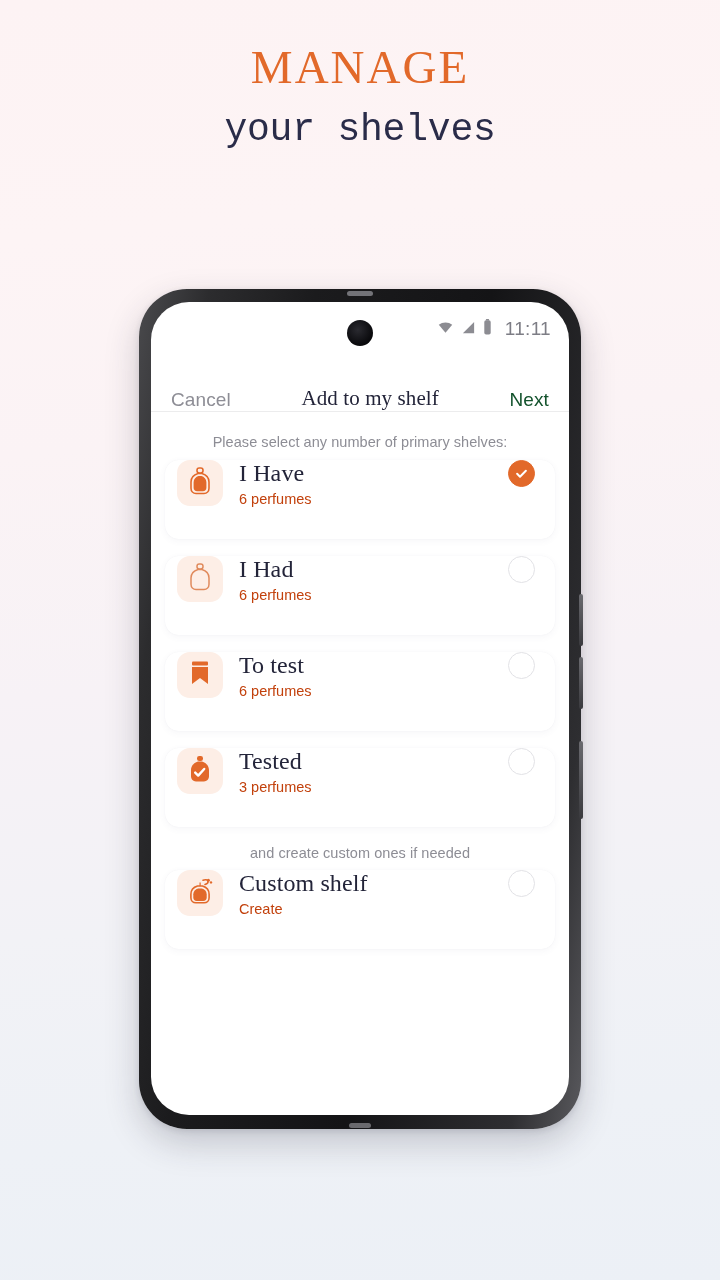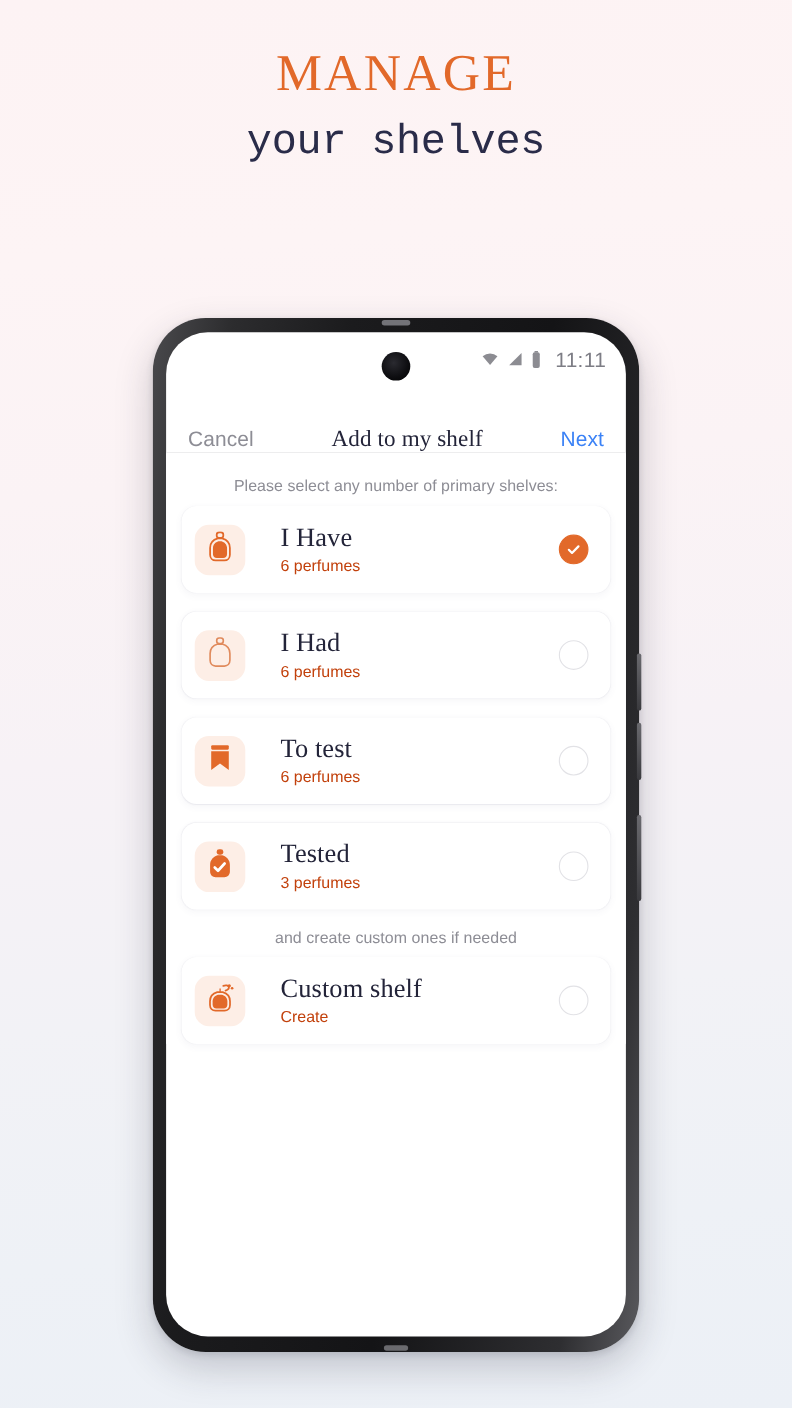--- a/index.html
+++ b/index.html
@@ -47,21 +47,21 @@
     font-weight: 400;
     letter-spacing: -0.2px;
   }
 
   
   .phone {
     position: absolute;
     left: 139px;
     top: 289px;
     width: 442px;
-    height: 940px;
+    height: 840px;
     border-radius: 48px;
     background: linear-gradient(100deg,#4a4a4d 0%, #2c2c2e 12%, #1b1b1d 30%, #141416 60%, #2e2e31 88%, #5a5a5e 100%);
     padding: 13px 12px 14px 12px;
     box-shadow: 0 14px 34px rgba(40,40,60,0.22), 0 2px 6px rgba(40,40,60,0.12);
   }
   .phone-top-speaker {
     position: absolute;
     top: 2px;
     left: 50%;
     transform: translateX(-50%);
@@ -145,21 +145,21 @@
     letter-spacing: 0.1px;
   }
   .nav-title {
     font-family: "Liberation Serif", serif;
     font-size: 21px;
     color: #232439;
     letter-spacing: 0.1px;
   }
   .nav-next {
     font-size: 19px;
-    color: #3b82f6;
+    color: #14532d;
     letter-spacing: 0.1px;
   }
 
   
   .content {
     padding: 0 0 0 0;
     background: #ffffff;
   }
   .section-label {
     font-size: 14.5px;
@@ -172,28 +172,26 @@
     padding-top: 18px;
     padding-bottom: 9px;
   }
 
   .list {
     padding: 0 14px;
   }
 
   .shelf-row {
     display: flex;
-    align-items: center;
     background: #ffffff;
     border-radius: 14px;
     height: 79px;
     padding: 0 20px 0 12px;
     margin-bottom: 17px;
     box-shadow: 0 2px 7px rgba(95,95,130,0.055), 0 0 1px rgba(95,95,130,0.09);
-    gap: 16px;
   }
   .shelf-row:last-child { margin-bottom: 0; }
 
   .row-icon {
     width: 46px;
     height: 46px;
     border-radius: 13px;
     background: #fdeee6;
     display: flex;
     align-items: center;

